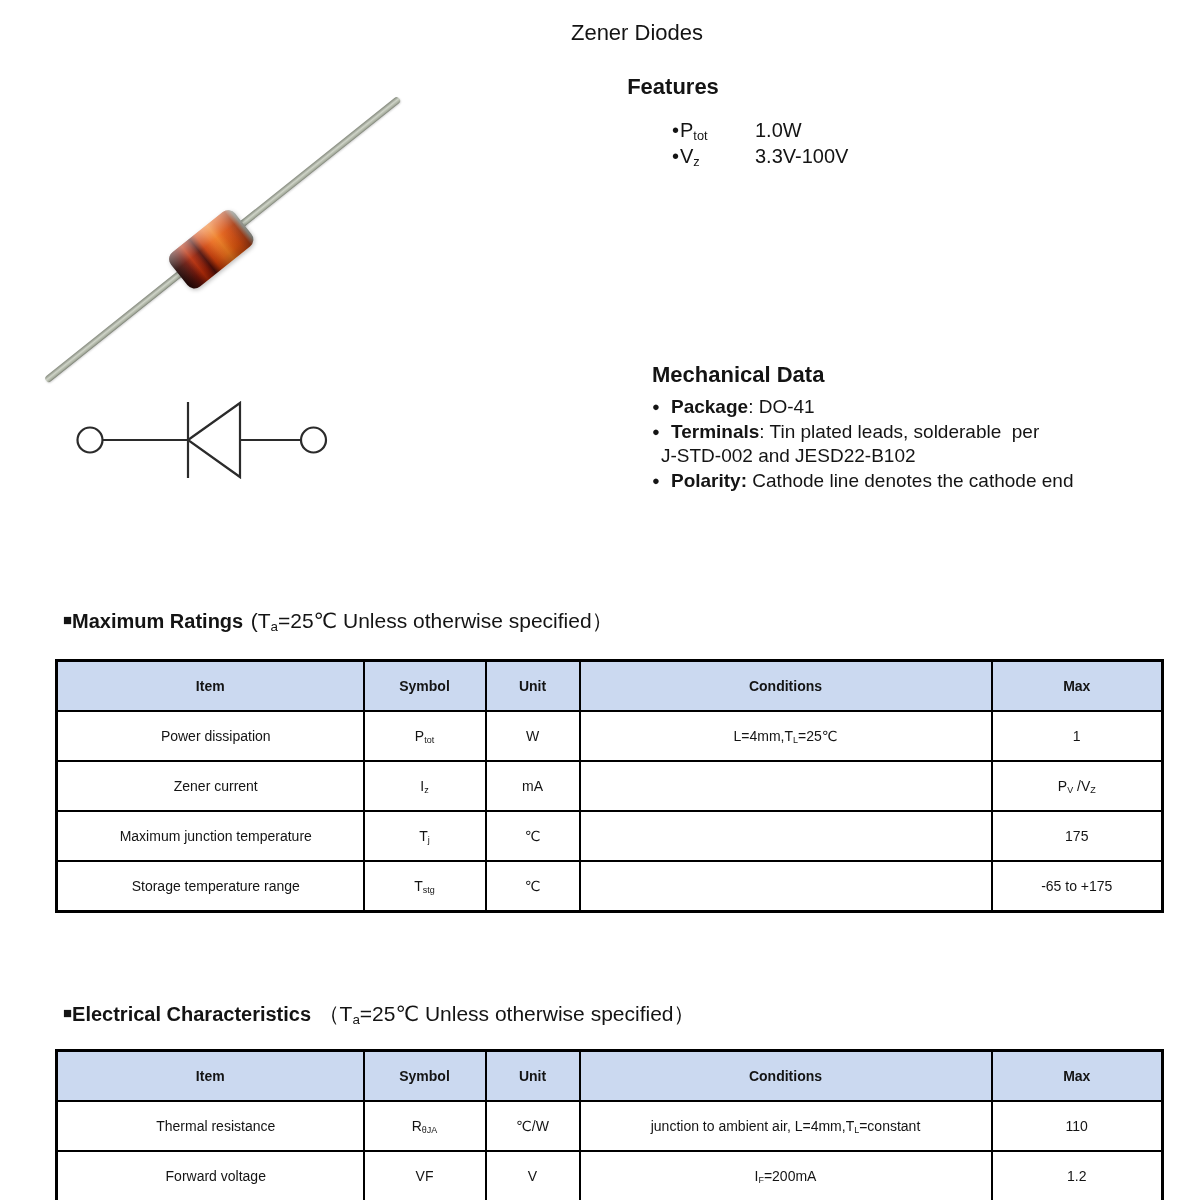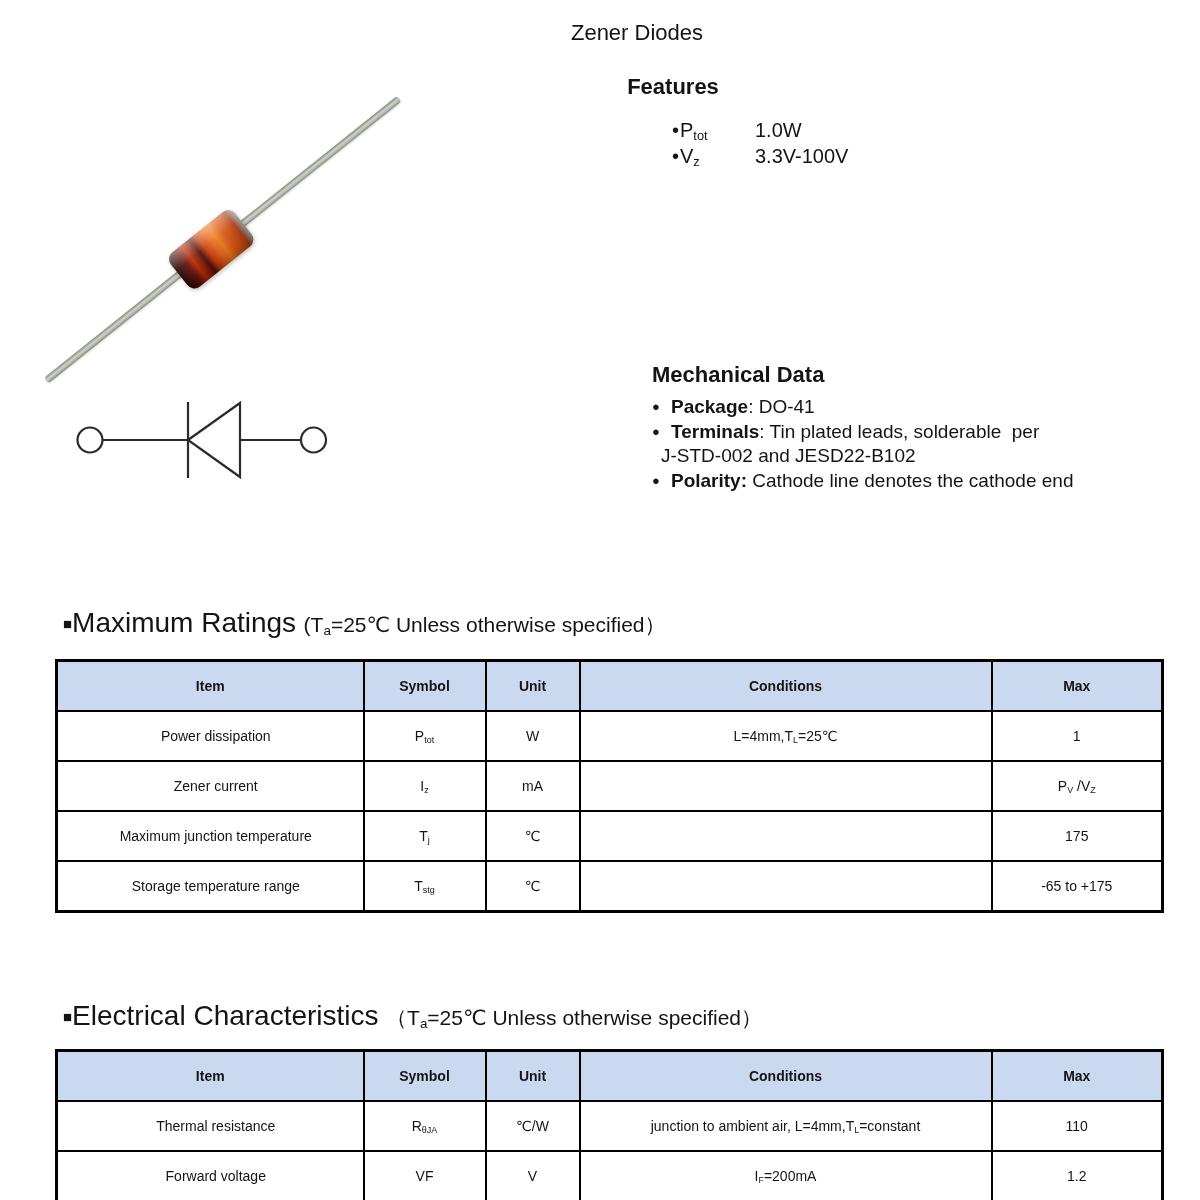--- a/index.html
+++ b/index.html
@@ -44,21 +44,21 @@
   .mech{position:absolute;left:652px;top:362px;width:480px;}
   .mech-heading{margin:0 0 7px 0;font-size:22px;font-weight:bold;}
   .mech-row{font-size:19px;line-height:24.5px;white-space:nowrap;}
   .mech-bullet{display:inline-block;width:19px;font-size:13px;vertical-align:2px;}
   .mech-text{white-space:pre-wrap;}
   .mech-cont .mech-bullet{width:9px;}
 
   
   .section{position:absolute;left:63px;white-space:nowrap;}
   .sec-marker{font-size:15px;vertical-align:3px;}
-  .sec-bold{font-size:28px;font-weight:normal;}
+  .sec-bold{font-size:20px;font-weight:bold;}
   .sec-sub{font-size:21px;margin-left:3px;}
 
   
   table.spec{position:absolute;left:55px;border-collapse:collapse;table-layout:fixed;
     width:1106px;border:3px solid #000;}
   table.spec th,table.spec td{border:2px solid #000;height:48px;font-size:14px;
     text-align:center;padding:0;overflow:hidden;}
   table.spec th{background:var(--header-bg,#cbd9f0);font-weight:bold;}
   table.spec td.item{text-align:center;padding-left:11px;}
   .t-max{top:659px;}

